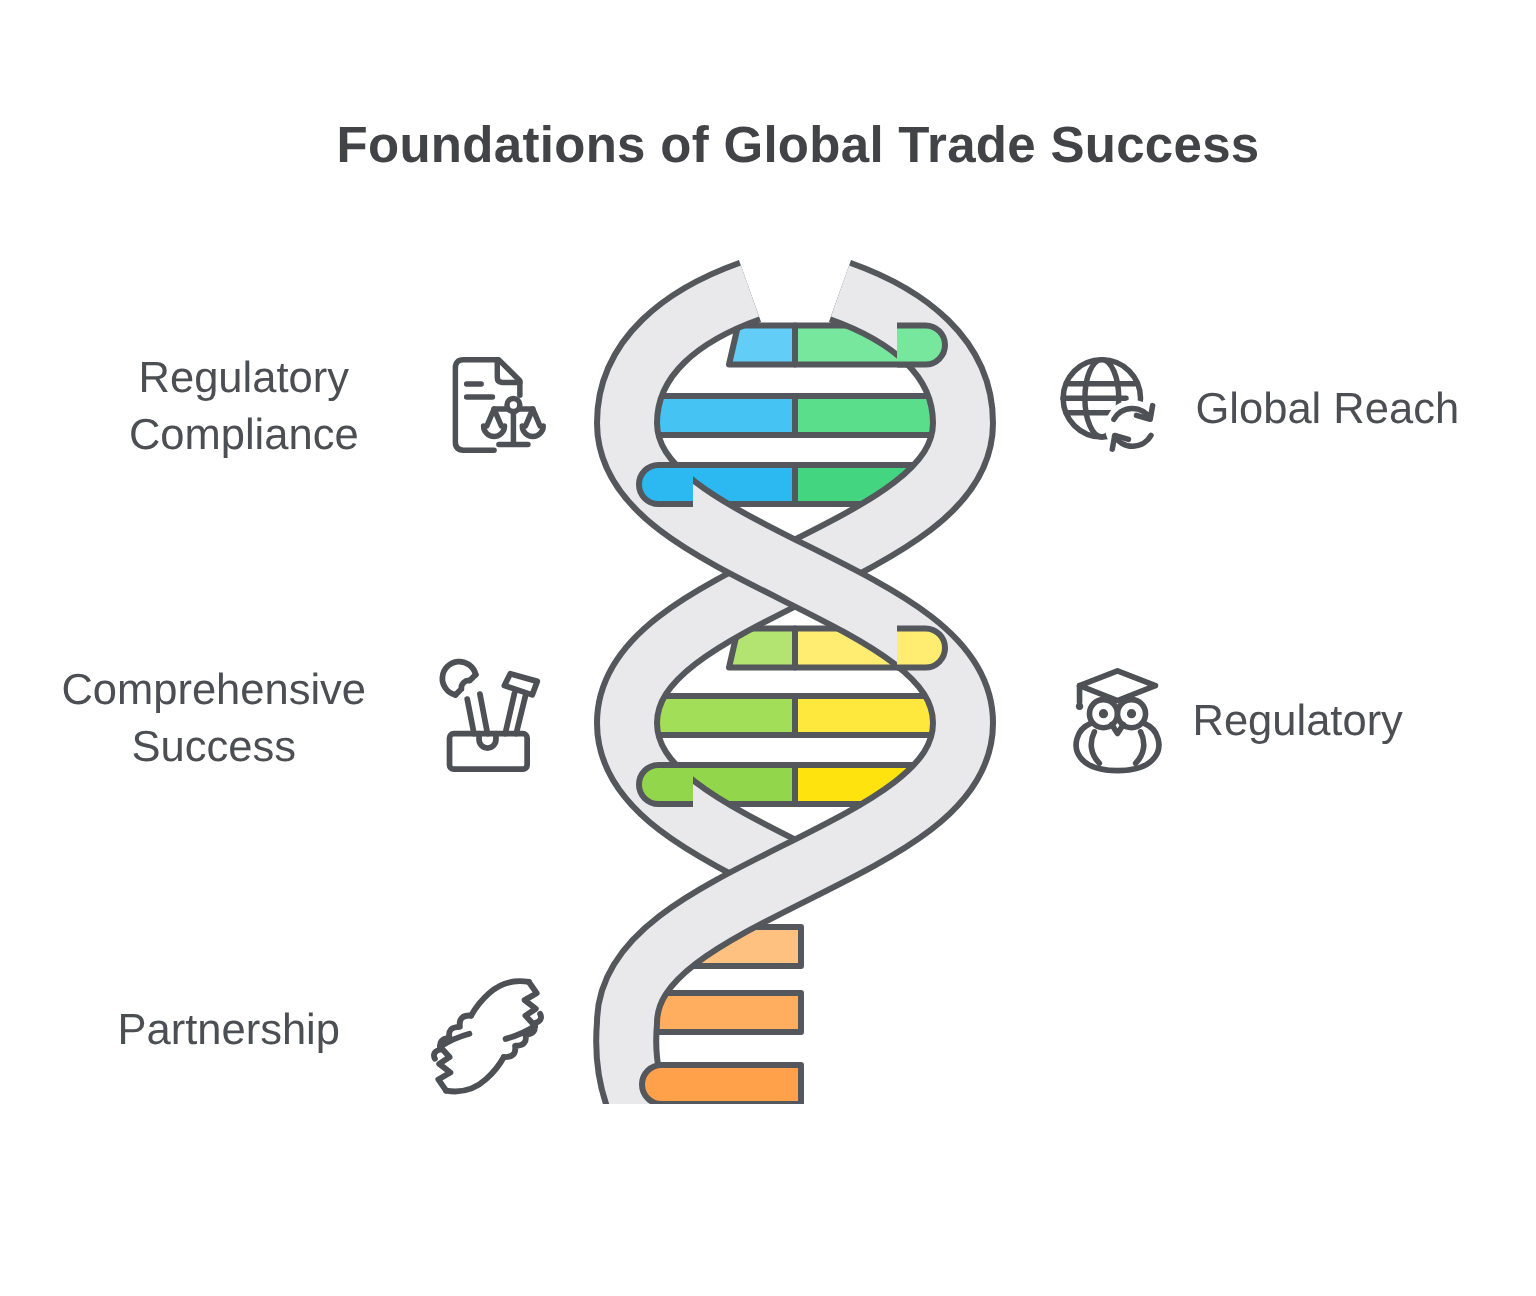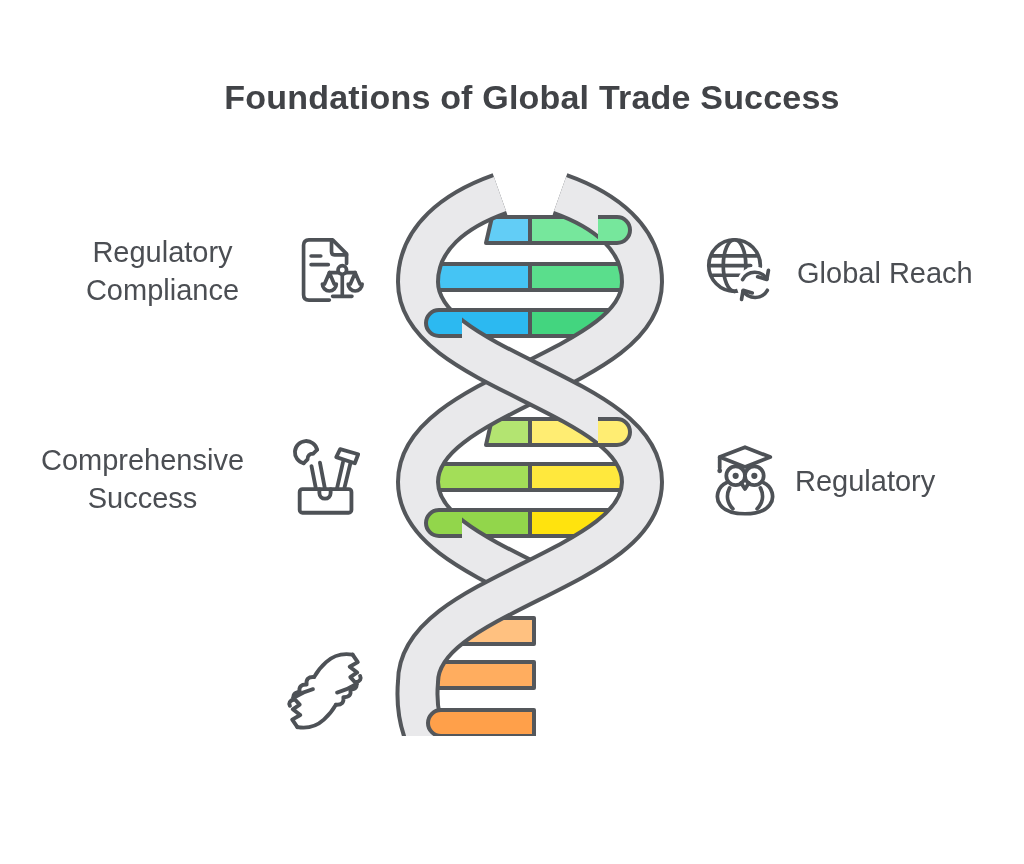--- a/index.html
+++ b/index.html
@@ -126,20 +126,21 @@
       <circle class="ic-white" cx="48.5" cy="38" r="8.5"></circle>
       <circle class="ic-fill" cx="31.5" cy="38" r="2.8"></circle>
       <circle class="ic-fill" cx="48.5" cy="38" r="2.8"></circle>
       <path class="ic" d="M36.5 44.5 L40 50 L43.5 44.5"></path>
       <path class="ic" d="M23.5 44 C15 47.5, 12.5 58, 17.5 64.5 C22 70.5, 30 72.5, 40 72.5 C50 72.5, 58 70.5, 62.5 64.5 C67.5 58, 65 47.5, 56.5 44"></path>
       <path class="ic" d="M26 49 C22.5 56, 24 63, 29 68 M54 49 C57.5 56, 56 63, 51 68"></path>
     </svg>
   </div>
   <div class="label" style="left:795px;top:462px;">Regulatory</div>
 
+  <div class="label right-align" style="left:40px;top:668px;width:225px;">Partnership</div>
   <div class="icon" style="left:279px;top:640px;">
     <svg width="92" height="96" viewBox="0 0 80 80">
       <defs>
         <g id="hand">
           <path class="ic" d="M64 11 L68.5 17.5 L61.5 21.5 L68 26.5 L62 30.5 L67.5 36.5"></path>
           <path class="ic" d="M64 11 C55 9.5, 47 12, 41 17.5 C36.5 21.5, 33 26, 30.5 30.5"></path>
           <path class="ic" d="M30.5 30.5 q-7.5 -0.5 -6.5 6.5 q-7.5 0 -6 6.5 q-7 0.5 -5 6.5 q-5.5 1.5 -3.5 5.5"></path>
           <path class="ic" d="M67.5 36.5 C62 40, 56 42.5, 50.5 44"></path>
         </g>
       </defs>

